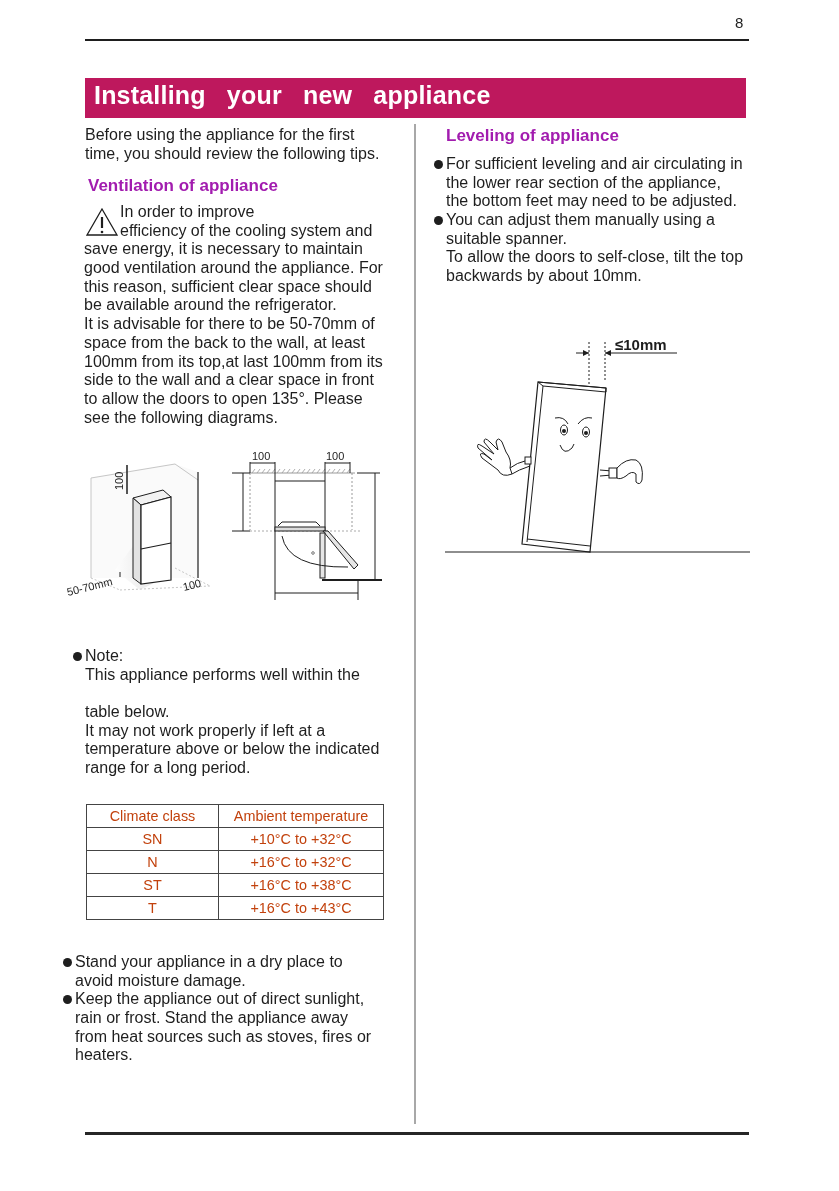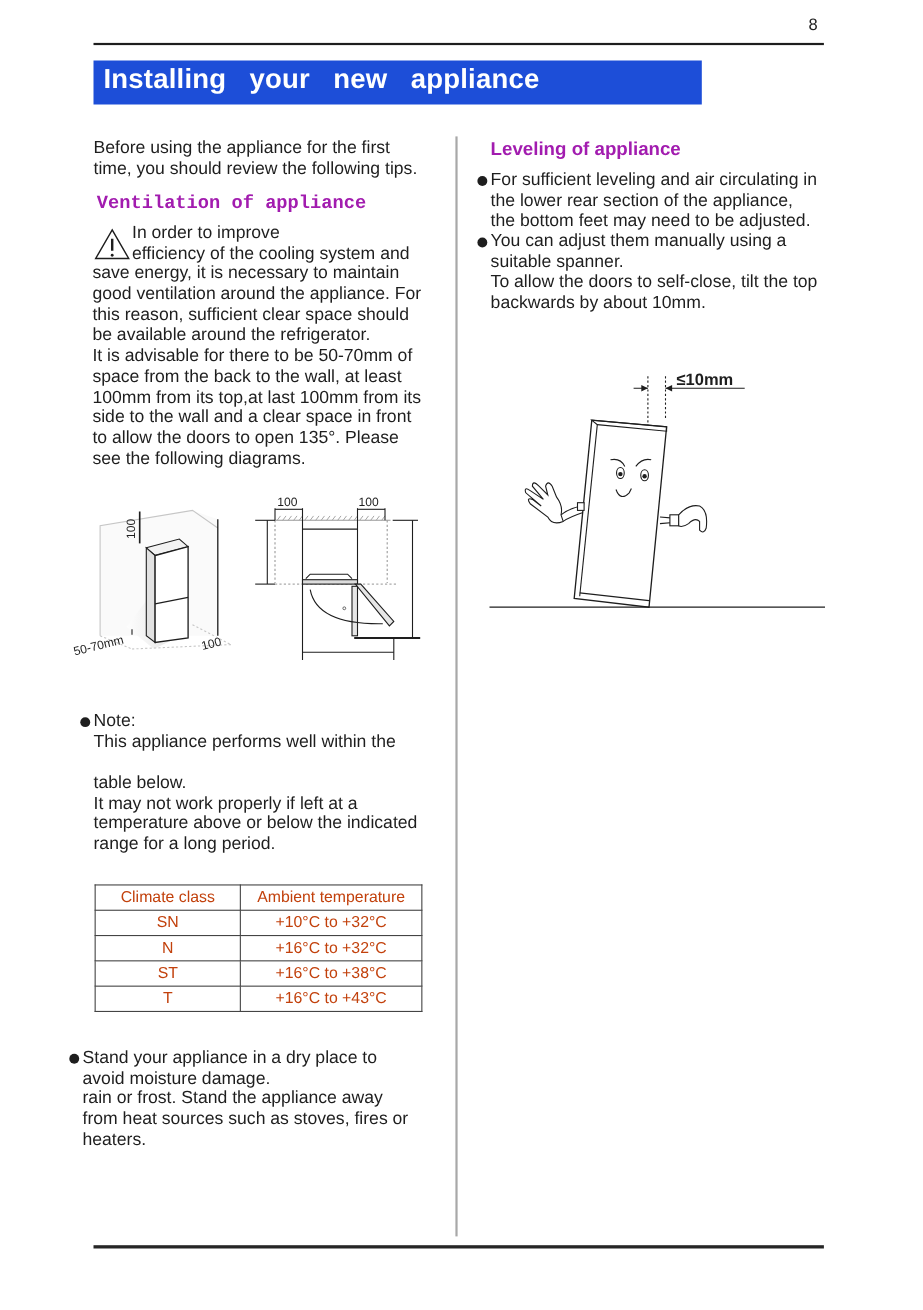--- a/index.html
+++ b/index.html
@@ -1,21 +1,21 @@
 <!DOCTYPE html>
 <html><head>
 <meta charset="utf-8">
 <style>
   html, body { margin: 0; padding: 0; background: #ffffff; }
   body { width: 839px; height: 1191px; position: relative; overflow: hidden;
          font-family: "Liberation Sans", sans-serif; color: #1e1e1e; }
   .abs { position: absolute; }
   .page-num { left: 735px; top: 14px; font-size: 15px; color: #222; }
   .top-rule { left: 85px; top: 39px; width: 664px; height: 2px; background: #1e1e1e; }
-  .banner { left: 85px; top: 55px; width: 553px; height: 40px; background: #1d4ed8; }
+  .banner { left: 85px; top: 78px; width: 661px; height: 40px; background: #be185d; }
   .banner-title { position: absolute; left: 9px; top: 3px; color: #ffffff; font-weight: bold;
                   font-size: 25px; letter-spacing: 0.2px; word-spacing: 14px; white-space: nowrap; }
   .col-divider { left: 414px; top: 124px; width: 2px; height: 1000px; background: #a8a8a8; }
   .bottom-rule { left: 85px; top: 1132px; width: 664px; height: 3px; background: #262626; }
 
   .para { font-size: 16px; line-height: 18.7px; color: #1e1e1e; white-space: nowrap; }
   .para div { height: 18.7px; }
   .heading { font-weight: bold; font-size: 17px; color: #a21caf; white-space: nowrap; }
   .bullet-line { position: relative; }
   .bullet { position: absolute; left: -12px; top: 5px; width: 9px; height: 9px; border-radius: 50%; background: #1e1e1e; }
@@ -35,21 +35,21 @@
 <div class="abs banner">
   <div class="banner-title">Installing your new appliance</div>
 </div>
 <div class="abs col-divider"></div>
 
 <div class="abs para" style="left:85px; top:126px;">
   <div>Before using the appliance for the first</div>
   <div>time, you should review the following tips.</div>
 </div>
 
-<div class="abs heading" style="left:88px; top:176px;font-family:Liberation Mono, monospace;">Ventilation of appliance</div>
+<div class="abs heading" style="left:88px; top:176px;">Ventilation of appliance</div>
 
 <svg class="abs" style="left:85px; top:207px;" width="34" height="30">
   <polygon points="17,2 32,28 2,28" fill="none" stroke="#1e1e1e" stroke-width="1.3"></polygon>
   <line x1="17" y1="10" x2="17" y2="21" stroke="#1e1e1e" stroke-width="2.2"></line>
   <circle cx="17" cy="25" r="1.3" fill="#1e1e1e"></circle>
 </svg>
 
 <div class="abs para" style="left:120px; top:203px;">
   <div>In order to improve</div>
   <div>efficiency of the cooling system and</div>
@@ -189,20 +189,24 @@
   </tr>
 </tbody>
   </table>
 
 <div class="abs para" style="left:75px; top:953px;">
   <div class="bullet-line">
     <span class="bullet"></span>
     <span>Stand your appliance in a dry place to</span>
   </div>
   <div>avoid moisture damage.</div>
+  <div class="bullet-line">
+    <span class="bullet"></span>
+    <span>Keep the appliance out of direct sunlight,</span>
+  </div>
   <div>rain or frost. Stand the appliance away</div>
   <div>from heat sources such as stoves, fires or</div>
   <div>heaters.</div>
 </div>
 
 <div class="abs heading" style="left:446px; top:126px;">Leveling of appliance</div>
 
 <div class="abs para" style="left:446px; top:155px;">
   <div class="bullet-line">
     <span class="bullet"></span>

